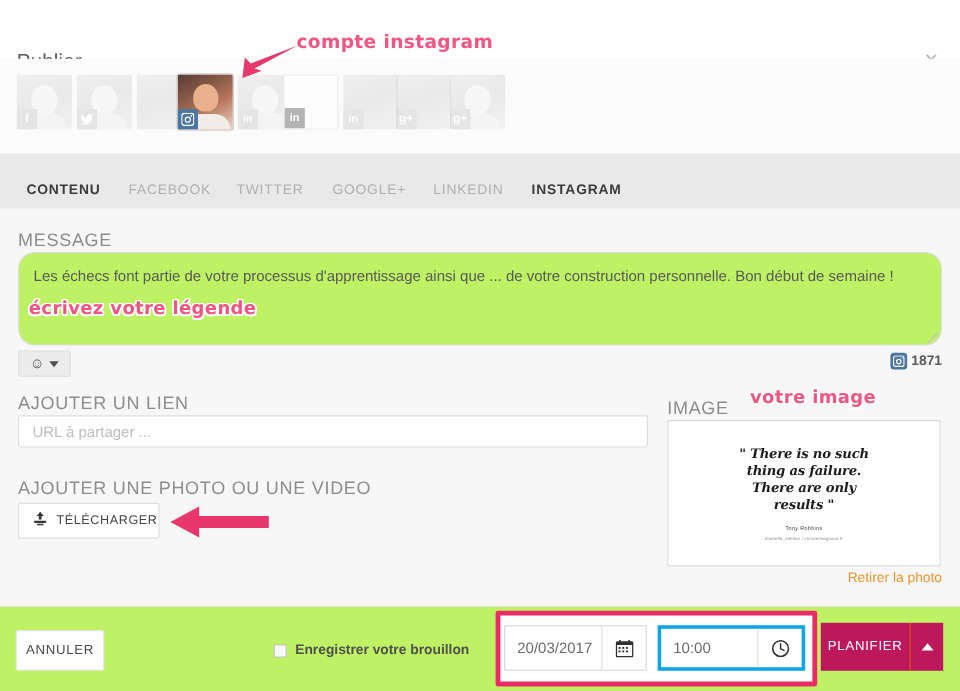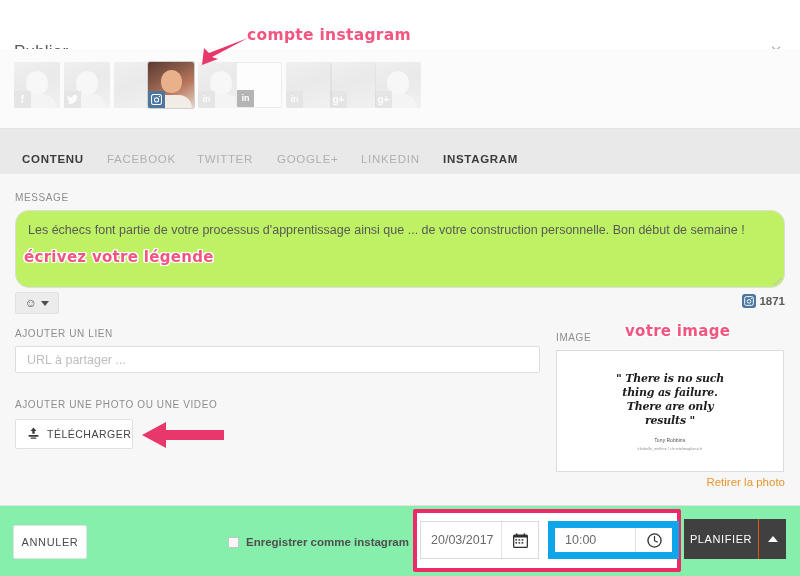--- a/index.html
+++ b/index.html
@@ -119,21 +119,21 @@
   }
 
   
   .body-area {
     position: absolute; left: 0; top: 174px;
     width: 800px; height: 331px;
     background: #f7f7f7;
   }
   .field-label {
     position: absolute;
-    font-size: 10px; letter-spacing: 0.6px; color: #8d8d8d;
+    font-size: 15px; letter-spacing: 0.6px; color: #8d8d8d;
   }
   .message-box {
     position: absolute; left: 15px; top: 36px;
     width: 770px; height: 78px;
     background: #bef264;
     border: 1px solid #dedede;
     border-radius: 14px;
   }
   .message-text {
     position: absolute; left: 12px; top: 10px; right: 12px;
@@ -226,21 +226,21 @@
   }
   .remove-photo {
     position: absolute; right: 15px; top: 302px;
     font-size: 11.5px; color: #e8962f; cursor: pointer;
   }
 
   
   .footer {
     position: absolute; left: 0; top: 505px;
     width: 800px; height: 71px;
-    background: #86efac;
+    background: #bef264;
     border-top: 1px solid #e2e2e2;
   }
   .cancel-btn {
     position: absolute; left: 13px; top: 19px;
     width: 74px; height: 34px;
     background: #ffffff; border: 1px solid #e2e2e2; border-radius: 2px;
     display: flex; align-items: center; justify-content: center;
     font-size: 11px; letter-spacing: 0.6px; color: #4a4a4a;
     cursor: pointer;
   }
@@ -274,31 +274,31 @@
   }
   .icon-cell {
     width: 37px; border-left: 1px solid #e2e2e2;
     display: flex; align-items: center; justify-content: center;
     cursor: pointer;
   }
   .time-group {
     position: absolute; left: 548px; top: 521px;
     display: flex; height: 38px;
     background: #ffffff;
-    border: 7px solid #0ea5e9;
+    border: 3px solid #0ea5e9;
   }
   .time-val {
     width: 80px; display: flex; align-items: center; padding-left: 10px;
     font-size: 12.5px; color: #6a6a6a;
   }
 
   .schedule-btn {
     position: absolute; left: 684px; top: 519px;
     width: 102px; height: 40px;
-    background: #404040;
+    background: #be185d;
     display: flex; align-items: center;
     cursor: pointer;
   }
   .schedule-label {
     flex: 1; text-align: center;
     font-size: 11px; letter-spacing: 0.6px; color: #ffffff; font-weight: 400;
   }
   .schedule-split {
     width: 28px; height: 40px;
     border-left: 1px solid #e0540f;
@@ -459,21 +459,21 @@
     </div>
 
     <div class="remove-photo">Retirer la photo</div>
   </div>
 
   <div class="footer">
     <div class="cancel-btn">ANNULER</div>
 
     <div class="draft-wrap">
       <span class="checkbox"></span>
-      <span class="draft-label">Enregistrer comme instagram</span>
+      <span class="draft-label">Enregistrer votre brouillon</span>
     </div>
   </div>
 
   <div class="dt-highlight"></div>
 
   <div class="date-group">
     <div class="date-val">20/03/2017</div>
     <div class="icon-cell">
       <svg width="15" height="15" viewBox="0 0 16 16">
         <rect x="0.7" y="2.2" width="14.6" height="13.1" rx="1" fill="none" stroke="#2f2f2f" stroke-width="1.3"></rect>

